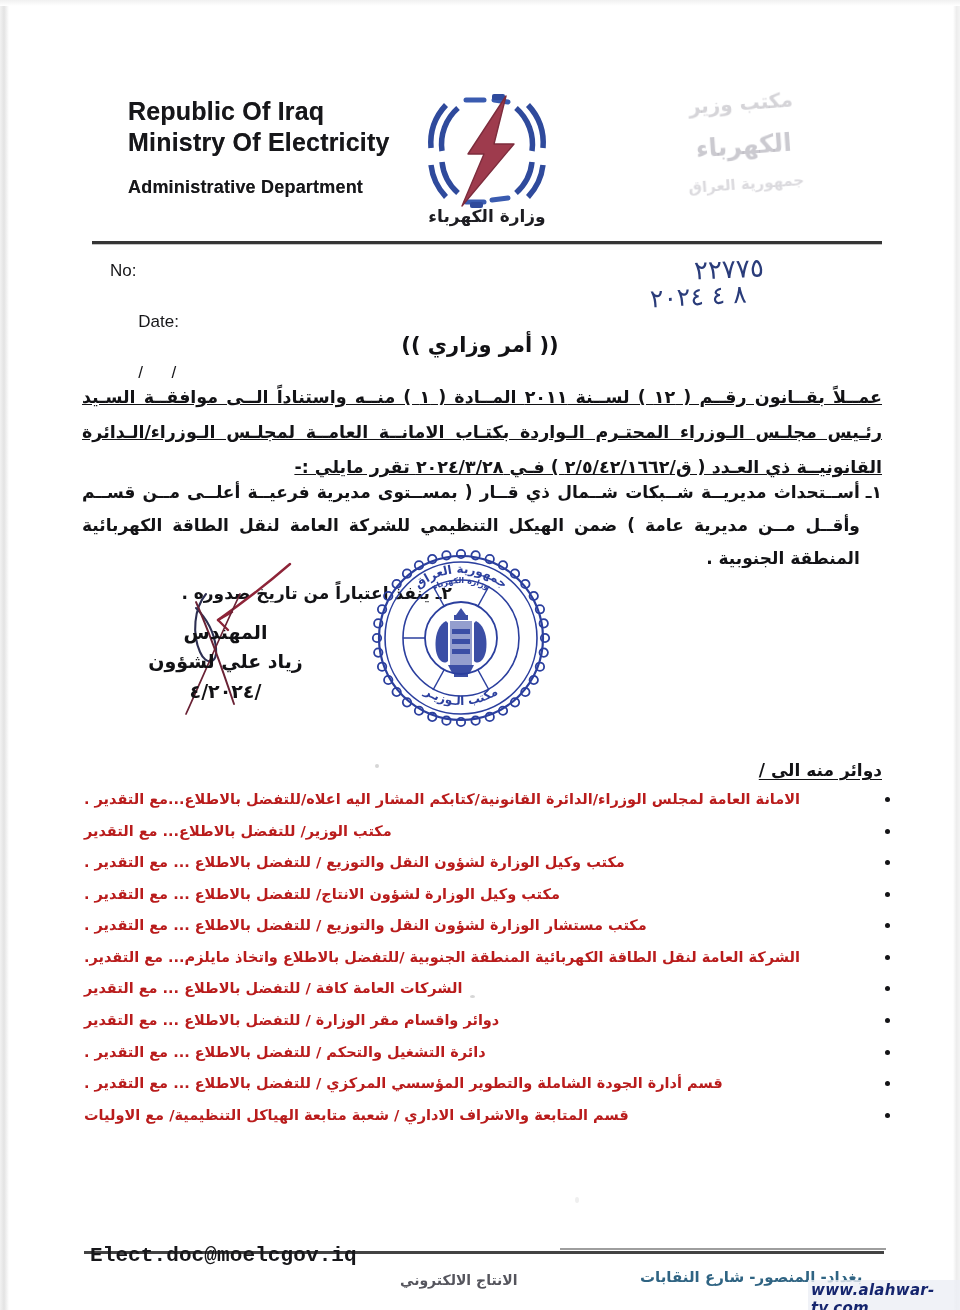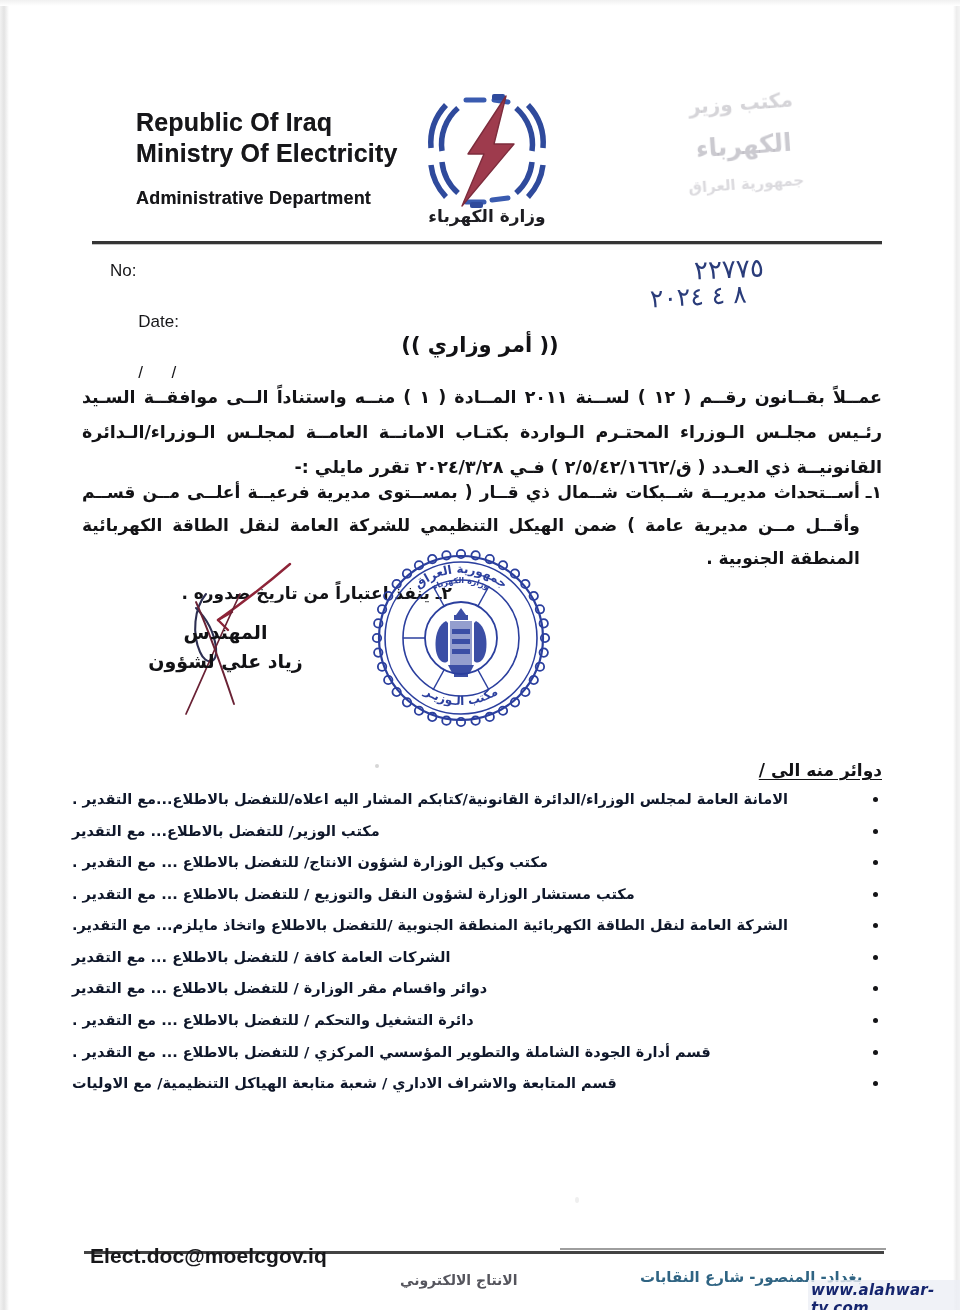--- a/index.html
+++ b/index.html
@@ -35,24 +35,23 @@
   .scan-edge-top {
     position: absolute;
     left: 0; top: 0;
     width: 960px; height: 6px;
     background: linear-gradient(to bottom, #f0f0f0 0%, #ffffff 100%);
   }
 
   
   .letterhead {
     position: absolute;
-    left: 136px;
+    left: 128px;
     top: 96px;
     width: 300px;
-    margin-top: 11px;
   }
   .lh-line {
     font-family: "Liberation Sans", sans-serif;
     font-weight: 700;
     color: #17171a;
     letter-spacing: 0.2px;
     line-height: 1.22;
     text-shadow: 0 0 0.6px rgba(0,0,0,0.55);
   }
   .lh-1 { font-size: 25px; }
@@ -172,20 +171,21 @@
     top: 380px;
     width: 800px;
     direction: rtl;
     text-align: justify;
     font-family: "DejaVu Sans", sans-serif;
     font-size: 17.5px;
     font-weight: 700;
     color: #131316;
     line-height: 2.0;
     letter-spacing: 0.3px;
+    text-decoration: underline;
   }
   .decisions {
     position: absolute;
     right: 78px;
     top: 476px;
     width: 800px;
     direction: rtl;
     font-family: "DejaVu Sans", sans-serif;
     font-size: 17px;
     font-weight: 700;
@@ -239,28 +239,28 @@
     direction: rtl;
     font-family: "DejaVu Sans", sans-serif;
     font-size: 17px;
     font-weight: 700;
     color: #131316;
     text-decoration: underline;
     text-underline-offset: 3px;
   }
   .dist-list {
     position: absolute;
-    right: 78px;
+    right: 66px;
     top: 790px;
     width: 810px;
     direction: rtl;
     font-family: "DejaVu Sans", sans-serif;
     font-size: 14.5px;
     font-weight: 700;
-    color: #0f172a;
+    color: #b91c1c;
     list-style: none;
     margin: 0;
     padding: 0;
   }
   .dist-list li {
     position: relative;
     padding-right: 22px;
     margin-bottom: 12px;
     text-align: left;
     line-height: 1.35;
@@ -292,21 +292,21 @@
     left: 560px;
     top: 1248px;
     width: 326px;
     height: 2px;
     background: rgba(40,40,40,0.45);
   }
   .ftr-email {
     position: absolute;
     left: 90px;
     top: 1244px;
-    font-family: Liberation Sans, sans-serif;
+    font-family: Liberation Mono, monospace;
     font-size: 21px;
     font-weight: 700;
     color: #17171a;
     letter-spacing: 0.1px;
   }
   .ftr-ar-email {
     position: absolute;
     left: 400px;
     top: 1272px;
     direction: rtl;
@@ -430,20 +430,21 @@
     <path d="M118 64 L132 56 M118 64 L128 74" fill="none" stroke="#8e2438" stroke-width="2.4" stroke-linecap="round"></path>
     <path d="M106 38 C 94 52, 92 78, 100 96 C 106 110, 118 108, 116 92
              C 114 74, 104 60, 96 52" fill="none" stroke="#2d2f52" stroke-width="2.1" stroke-linecap="round"></path>
     <path d="M96 46 C 110 78, 122 112, 134 148" fill="none" stroke="#6a2235" stroke-width="1.9" stroke-linecap="round"></path>
     <path d="M140 38 C 122 76, 104 118, 86 158" fill="none" stroke="#6a2235" stroke-width="1.7" stroke-linecap="round"></path>
   </svg>
 
   <div class="sig-block">
     <div>المهندس</div>
     <div>زياد علي لشؤون</div>
+    <div class="sig-date">/٤/٢٠٢٤</div>
   </div>
 
   <svg class="round-stamp" viewBox="0 0 186 186">
     <defs>
       <path id="arcTop" d="M 28 93 A 65 65 0 0 1 158 93"></path>
       <path id="arcTop2" d="M 38 93 A 55 55 0 0 1 148 93"></path>
       <path id="arcBottom" d="M 26 93 A 67 67 0 0 0 160 93"></path>
     </defs>
 
     <g fill="none" stroke="#2b3f9e" stroke-width="2">
@@ -485,20 +486,21 @@
     </text>
     <text font-family="DejaVu Sans, sans-serif" font-size="12" font-weight="700" fill="#2b3f9e">
       <textPath href="#arcBottom" startOffset="50%" text-anchor="middle">مكتب الـوزيـر</textPath>
     </text>
   </svg>
 
   <div class="dist-heading">دوائر منه الى /</div>
   <ul class="dist-list" id="dist-list">
       <li>الامانة العامة لمجلس الوزراء/الدائرة القانونية/كتابكم المشار اليه اعلاه/للتفضل بالاطلاع...مع التقدير .</li>
       <li>مكتب الوزير/ للتفضل بالاطلاع... مع التقدير</li>
+      <li>مكتب وكيل الوزارة لشؤون النقل والتوزيع / للتفضل بالاطلاع ... مع التقدير  .</li>
       <li>مكتب وكيل الوزارة لشؤون الانتاج/ للتفضل بالاطلاع ... مع التقدير  .</li>
       <li>مكتب مستشار الوزارة لشؤون النقل والتوزيع / للتفضل بالاطلاع ... مع التقدير  .</li>
       <li>الشركة العامة لنقل الطاقة الكهربائية المنطقة الجنوبية /للتفضل بالاطلاع واتخاذ مايلزم... مع التقدير.</li>
       <li>الشركات العامة كافة / للتفضل بالاطلاع ... مع التقدير</li>
       <li>دوائر واقسام مقر الوزارة / للتفضل بالاطلاع ... مع التقدير</li>
       <li>دائرة التشغيل والتحكم / للتفضل بالاطلاع ... مع التقدير .</li>
       <li>قسم أدارة الجودة الشاملة والتطوير المؤسسي المركزي / للتفضل بالاطلاع ... مع التقدير .</li>
       <li>قسم المتابعة والاشراف الاداري / شعبة متابعة الهياكل التنظيمية/ مع الاوليات</li>
     </ul>
 

